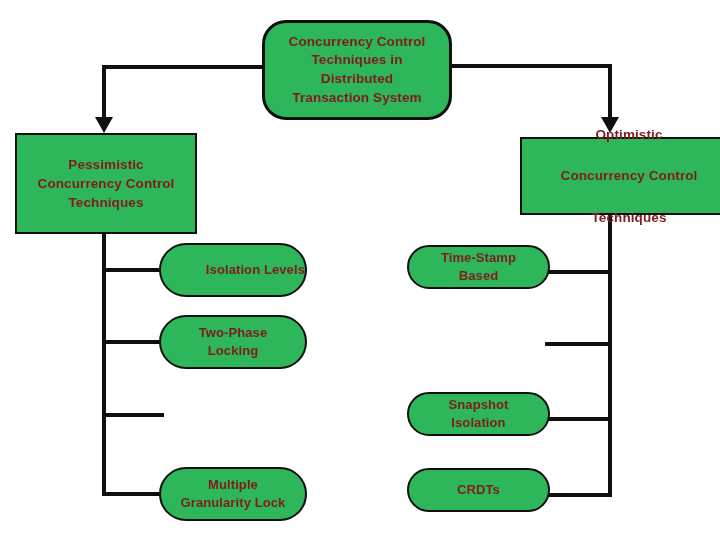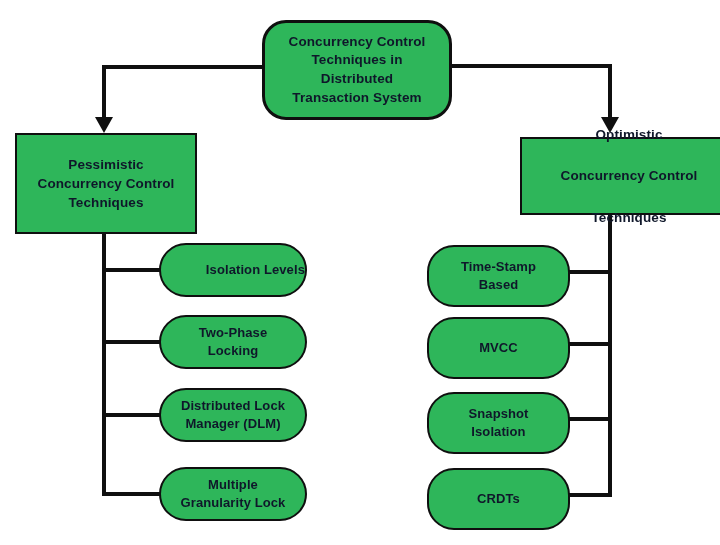--- a/index.html
+++ b/index.html
@@ -4,41 +4,41 @@
 <style>
   html,body { margin:0; padding:0; background:#ffffff; }
   .canvas {
     position:relative; width:720px; height:545px; background:#ffffff;
     font-family:"Liberation Sans", sans-serif; overflow:hidden;
   }
   svg.connectors { position:absolute; left:0; top:0; width:720px; height:545px; }
   .node {
     position:absolute; box-sizing:border-box;
     display:flex; flex-direction:column; align-items:center; justify-content:center;
-    text-align:center; background:#2eb65a; color:#0f172a;
+    text-align:center; background:#2eb65a; color:#7f1d1d;
     font-weight:600; letter-spacing:0.1px;
   }
   .node span { display:block; white-space:nowrap; }
   .root {
     left:262px; top:20px; width:190px; height:100px;
     border:3px solid #0f0f0f; border-radius:24px;
     font-size:13.5px; line-height:1.38;
   }
   .branch {
     border:2.5px solid #0f0f0f; border-radius:0;
     font-size:13.5px; line-height:1.42;
   }
   .branch-left  { left:15px;  top:133px; width:182px; height:101px; }
   .branch-right { left:520px; top:137px; width:218px; height:78px;gap:22px; }
   .leaf {
     border:2.5px solid #0f0f0f; border-radius:27px;
     font-size:13px; line-height:1.4;
   }
   .leaf-l { left:159px; width:148px; height:54px; }
-  .leaf-r { left:427px; width:143px; height:62px; }
+  .leaf-r { left:407px; width:143px; height:44px; }
   .l0 { top:243px;align-items:flex-end; } .l1 { top:315px; } .l2 { top:388px; } .l3 { top:467px; }
   .r0 { top:245px; } .r1 { top:317px; } .r2 { top:392px; } .r3 { top:468px; }
 </style>
 </head>
 <body>
 
 <div class="canvas">
 
   <svg class="connectors" viewBox="0 0 720 545">
     <g stroke="#0f0f0f" stroke-width="4" fill="none" stroke-linecap="square">
@@ -84,35 +84,28 @@
     <span>Techniques</span>
   </div>
 
   <div class="node leaf leaf-l l0">
     <span>Isolation Levels</span>
   </div>
   <div class="node leaf leaf-l l1">
     <span>Two-Phase</span>
     <span>Locking</span>
   </div>
-  <div class="node leaf leaf-l l2">
-    <span>Distributed Lock</span>
-    <span>Manager (DLM)</span>
-  </div>
   <div class="node leaf leaf-l l3">
     <span>Multiple</span>
     <span>Granularity Lock</span>
   </div>
 
   <div class="node leaf leaf-r r0">
     <span>Time-Stamp</span>
     <span>Based</span>
-  </div>
-  <div class="node leaf leaf-r r1">
-    <span>MVCC</span>
   </div>
   <div class="node leaf leaf-r r2">
     <span>Snapshot</span>
     <span>Isolation</span>
   </div>
   <div class="node leaf leaf-r r3">
     <span>CRDTs</span>
   </div>
 
 </div>

